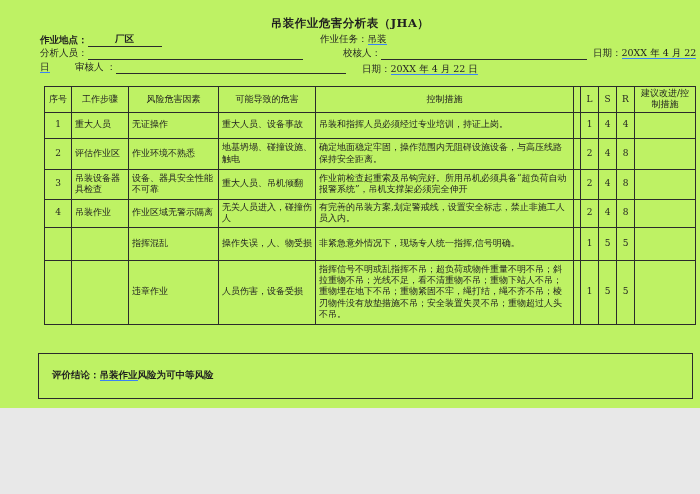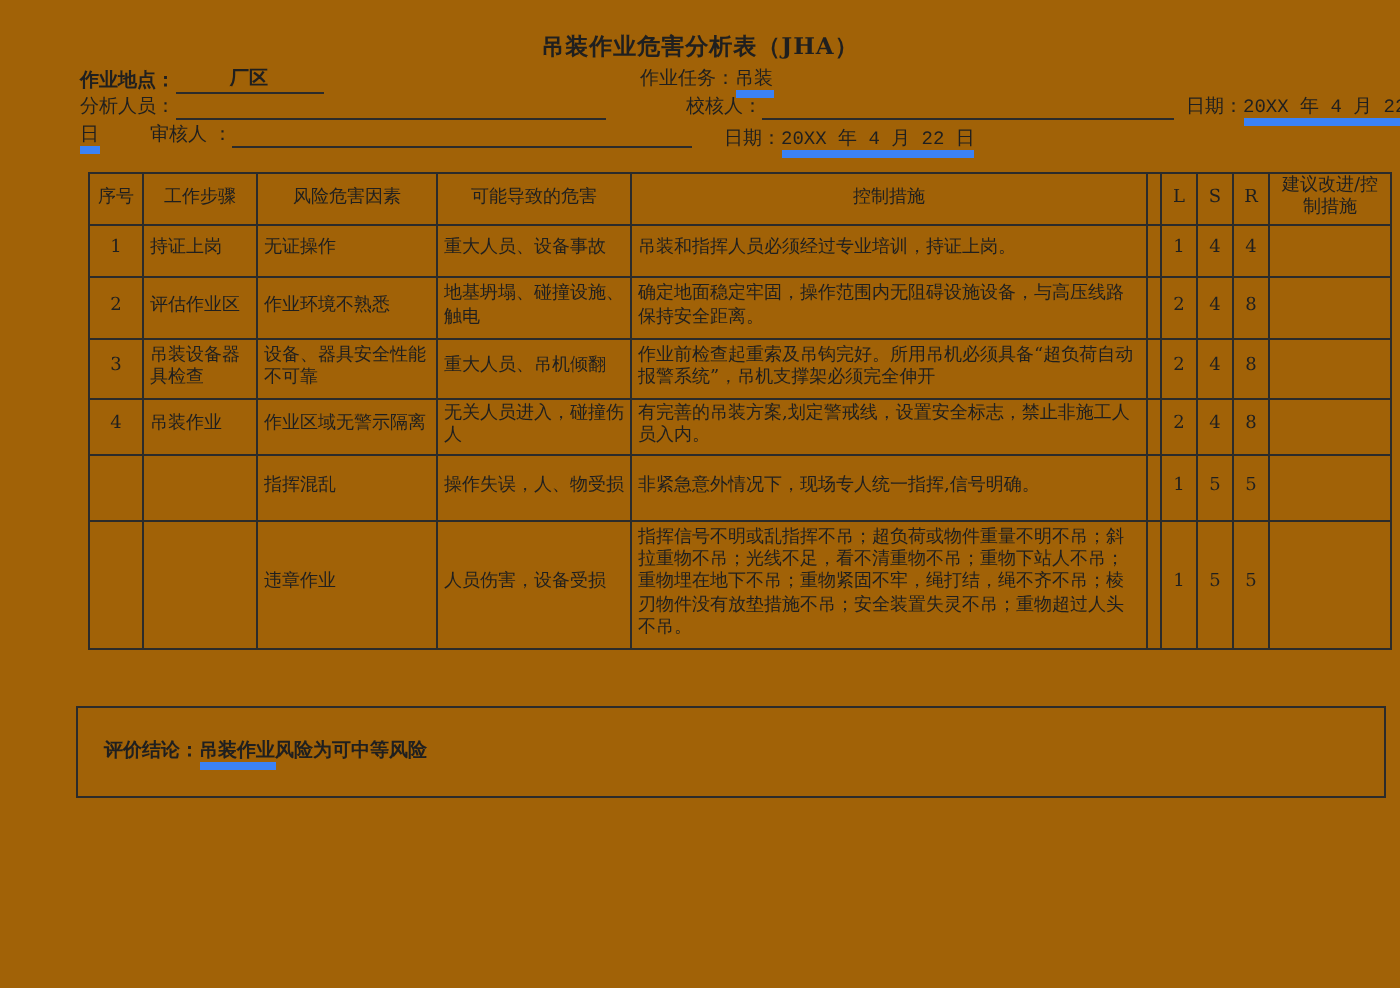--- a/index.html
+++ b/index.html
@@ -1,29 +1,29 @@
 <!DOCTYPE html>
 <html><head>
 <meta charset="utf-8">
 <style>
   html,body{margin:0;padding:0;background:#e8e8e8;}
   .page{
     position:relative;
-    width:700px;height:494px;
-    background:#a16207;
+    width:700px;height:408px;
+    background:#bef264;
     font-family:"DejaVu Serif","Liberation Serif",serif;
     color:#1f1f1f;
     overflow:hidden;
   }
   .doc-title{
     position:absolute;top:16px;left:0;width:100%;
     text-align:center;font-weight:bold;font-size:11.5px;letter-spacing:.5px;
   }
   .meta-group{position:absolute;font-size:9.5px;white-space:nowrap;height:14px;}
-  .u{border-bottom:4px solid #3b82f6;font-family:Liberation Mono, monospace;}
+  .u{border-bottom:1px solid #3b82f6;}
   .blank{display:inline-block;border-bottom:1px solid #2b2b2b;height:11px;vertical-align:bottom;}
   .fill{display:inline-block;border-bottom:1px solid #2b2b2b;text-align:center;vertical-align:bottom;}
   table.jha{
     position:absolute;left:44px;top:86px;width:651px;
     border-collapse:collapse;table-layout:fixed;
     font-size:9px;line-height:1.25;
   }
   table.jha th,table.jha td{
     border:1px solid #2b2b2b;
     padding:1px 3px;
@@ -98,21 +98,21 @@
           <th></th>
           <th>L</th>
           <th>S</th>
           <th>R</th>
           <th>建议改进/控制措施</th>
         </tr>
     </thead>
     <tbody id="table-body">
         <tr style="height: 26px;">
           <td class="c-center">1</td>
-          <td class="c-left">持证上岗</td>
+          <td class="c-left">重大人员</td>
           <td class="c-left">无证操作</td>
           <td class="c-left">重大人员、设备事故</td>
           <td class="c-left">吊装和指挥人员必须经过专业培训，持证上岗。</td>
           <td class="c-left"></td>
           <td class="c-center">1</td>
           <td class="c-center">4</td>
           <td class="c-center">4</td>
           <td class="c-left"></td>
         </tr>
         <tr style="height: 31px;">

